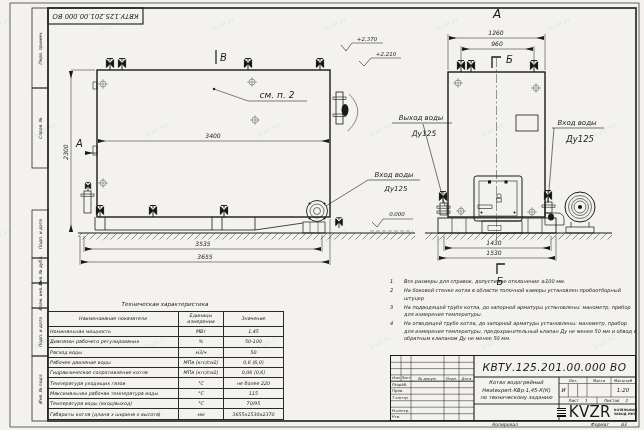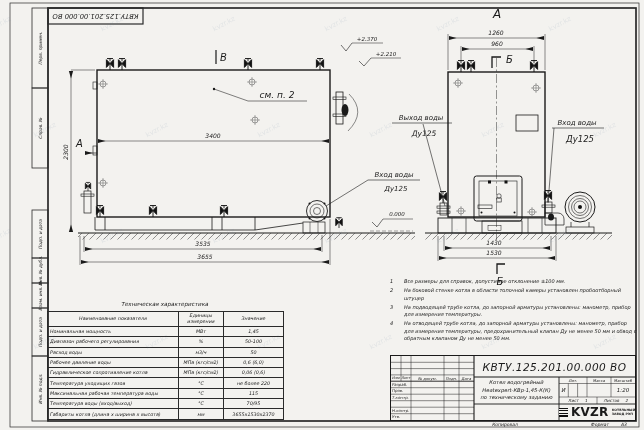--- a/index.html
+++ b/index.html
@@ -432,21 +432,21 @@
   <div class="tb-abs" style="left:168px;top:41px;width:38px;height:7px;font-size:4.2px;gap:6px">
     <span>Лист</span>
         <span>1</span>
   </div>
   <div class="tb-abs" style="left:206px;top:41px;width:38px;height:7px;font-size:4.2px;gap:6px">
     <span>Листов</span>
         <span>2</span>
   </div>
   <div class="tb-abs" style="left:168px;top:48px;width:76px;height:16px;gap:3px;font-style:normal">
     <span class="logo-mark"></span>
-    <span style="font-weight:bold;font-size:12px;letter-spacing:0.3px">KVZR</span>
+    <span style="font-weight:normal;font-size:15px;letter-spacing:0.3px">KVZR</span>
     <span style="display:flex;flex-direction:column;font-size:3.2px;font-weight:bold;line-height:1.4;text-align:left">
       <span>КОТЕЛЬНЫЙ</span>
       <span>ЗАВОД РЭП</span>
     </span>
   </div>
 </div>
 
 <div id="wm-layer">
       <span class="wm" style="left: -12px; top: 20px;">kvzr.kz</span>
       <span class="wm" style="left: 100px; top: 20px;">kvzr.kz</span>

